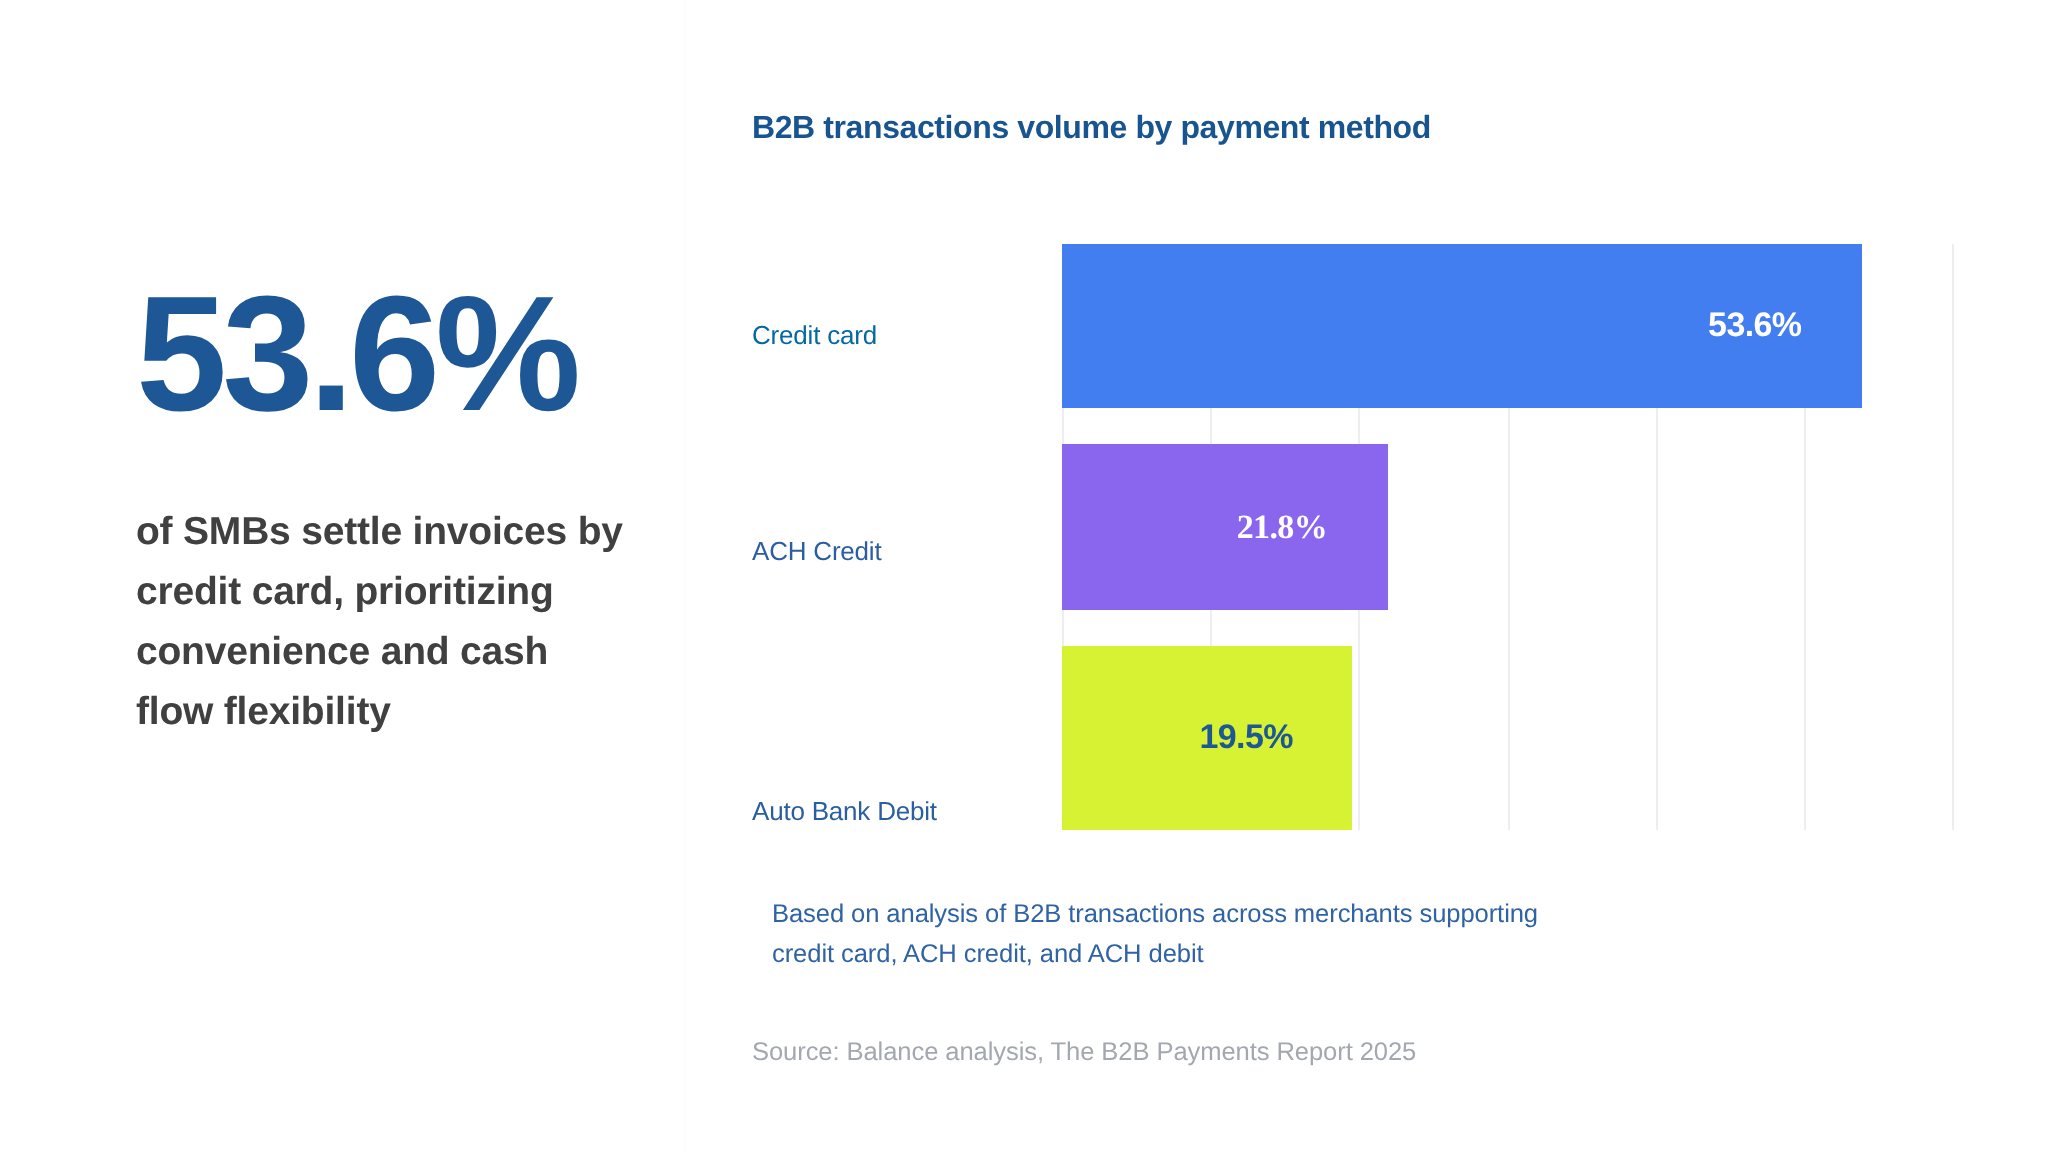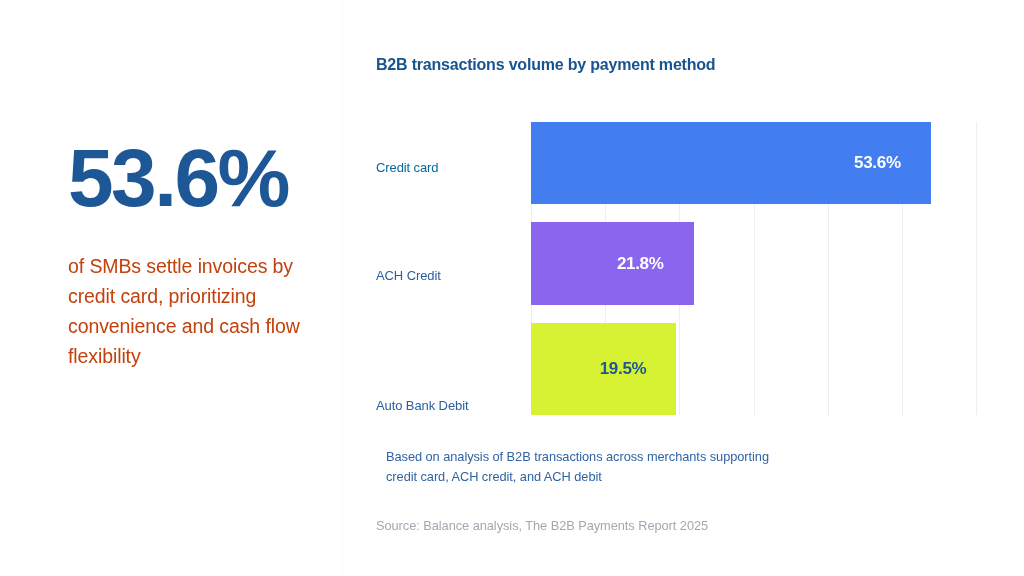--- a/index.html
+++ b/index.html
@@ -196,21 +196,21 @@
     white-space: nowrap;
   }
 </style>
 </head>
 <body style="background: rgb(255, 255, 255);">
 
 <div class="slide">
 
   <div class="left-panel">
     <div class="stat-number" style="color: rgb(29, 87, 149);">53.6%</div>
-    <div class="stat-description" style="color: #c2410c;">of SMBs settle invoices by credit card, prioritizing convenience and cash flow flexibility</div>
+    <div class="stat-description" style="color: #404040; font-weight: bold;">of SMBs settle invoices by credit card, prioritizing convenience and cash flow flexibility</div>
   </div>
 
   <div class="panel-divider" style="background: rgb(251, 251, 252);"></div>
 
   <div class="right-panel">
 
     <div class="chart-title" style="color: rgb(24, 84, 143);">B2B transactions volume by payment method</div>
 
     <div class="chart-area">
 
@@ -234,21 +234,21 @@
 
         <div class="bars">
 
           <div class="bar-row r0">
             <div class="bar" style="width: 89.6321%; background: rgb(67, 126, 240);">
               <span class="bar-value" style="color: rgb(255, 255, 255);">53.6%</span>
             </div>
           </div>
 
           <div class="bar-row r1">
-            <div class="bar" style="width: 36.4548%; background: rgb(138, 102, 239);">
+            <div class="bar" style="width: 36.4548%; background: rgb(138, 102, 239); font-family: Liberation Serif, serif;">
               <span class="bar-value" style="color: rgb(255, 255, 255);">21.8%</span>
             </div>
           </div>
 
           <div class="bar-row r2">
             <div class="bar" style="width: 32.6087%; background: rgb(214, 242, 50);">
               <span class="bar-value" style="color: rgb(29, 87, 149);">19.5%</span>
             </div>
           </div>
 

